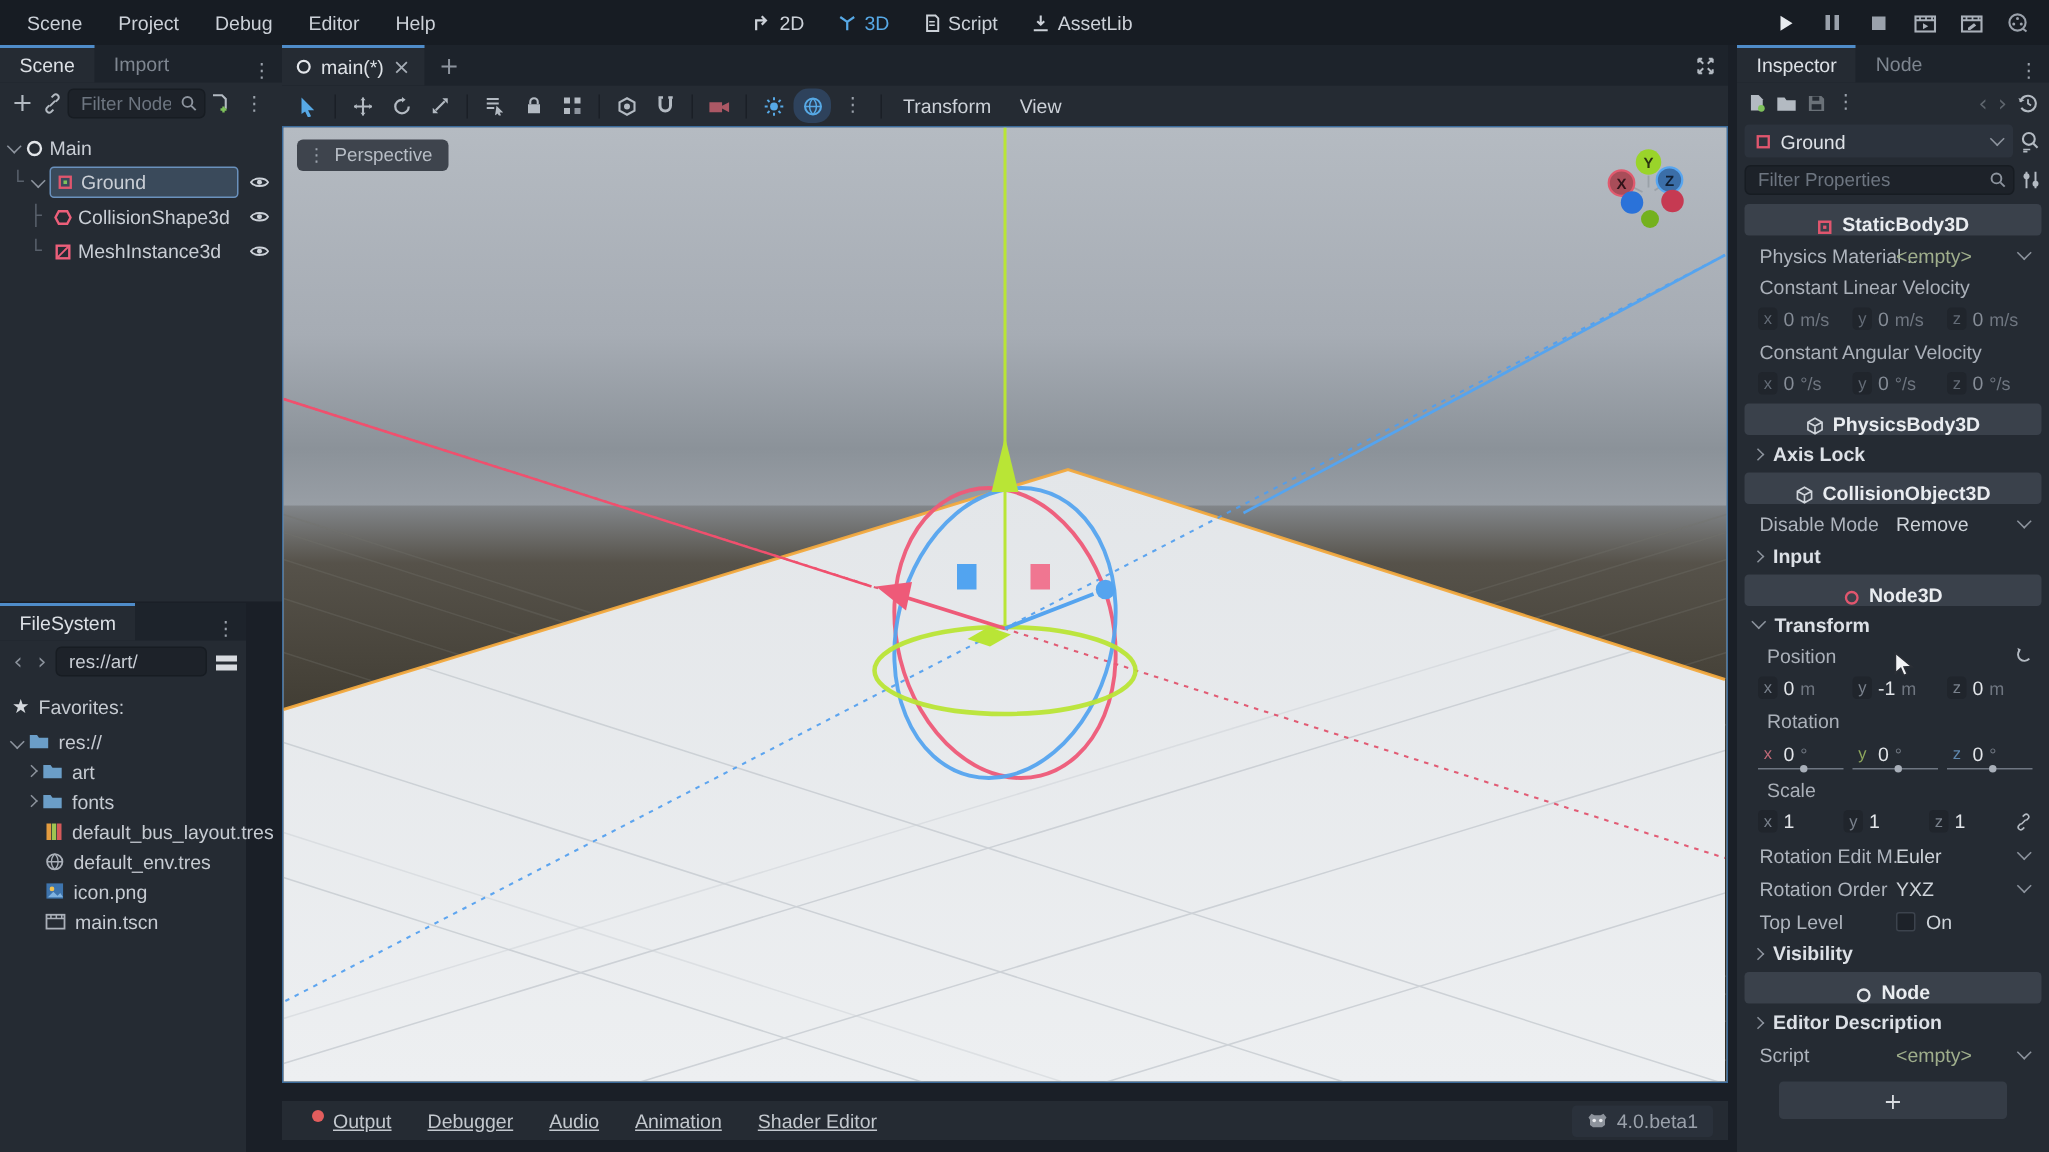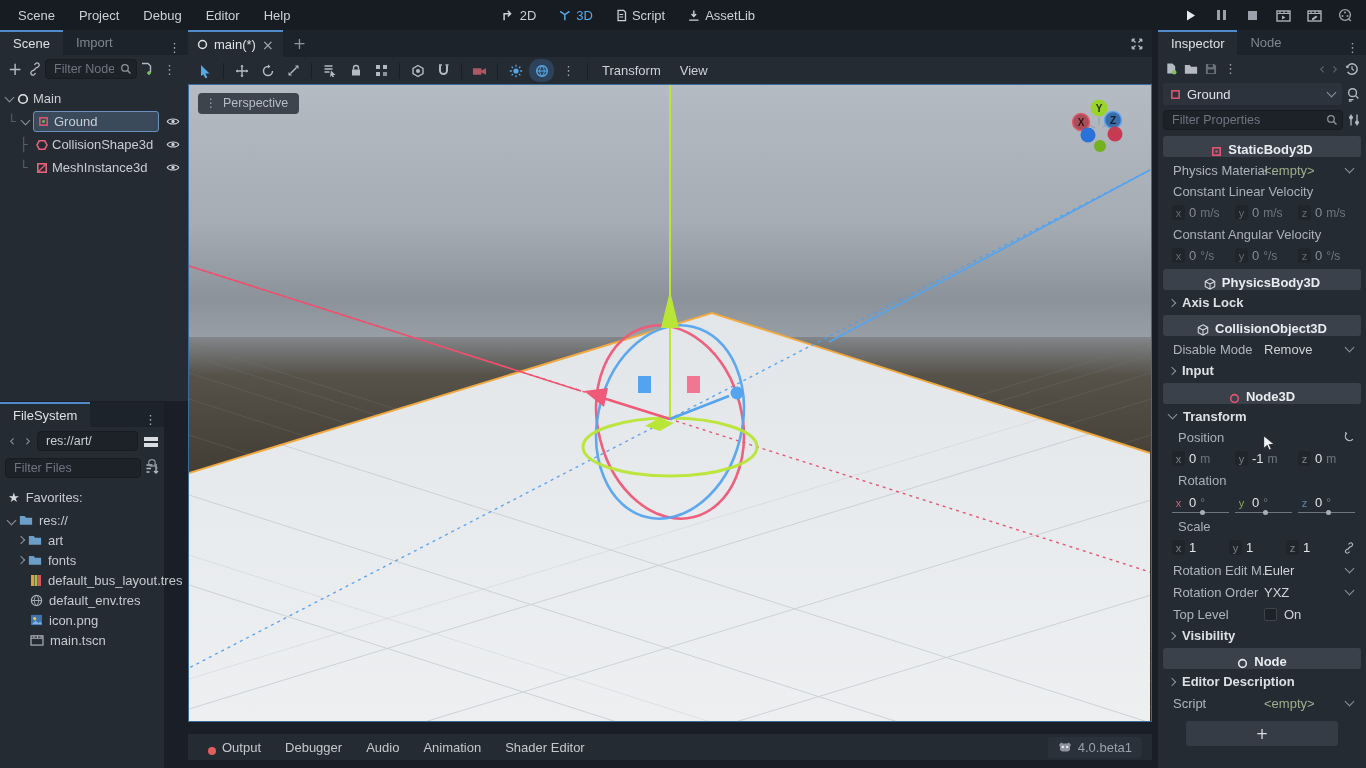--- a/index.html
+++ b/index.html
@@ -81,21 +81,21 @@
   #viewport { position:relative; width:964px; height:638px; border:1px solid #3c6c9c; background:#9aa1a8; }
   #viewport svg.scene { position:absolute; inset:0; }
   #persp-pill { position:absolute; left:9px; top:8px; background:rgba(52,58,67,.92); border-radius:4px;
                 display:flex; align-items:center; gap:6px; padding:3px 11px 4px 7px; }
   #persp-pill .dots { color:#9aa1ab; font-size:12px; line-height:10px;}
   #persp-pill .lbl { color:#b7bdc5; font-size:12.5px; }
   #navgizmo { position:absolute; right:16px; top:6px; width:72px; height:72px; }
 
   #bottom-panel { margin-top:12px; height:26px; background:#252b33; display:flex; align-items:center;
                   padding:0 10px; gap:4px; }
-  .bp-item { padding:0 10px; color:#c3c8ce; display:flex; align-items:flex-end; gap:6px;}
+  .bp-item { padding:0 10px; color:#c3c8ce; display:flex; align-items:flex-start; gap:6px;text-decoration:underline;}
   .reddot { width:8px; height:8px; border-radius:50%; background:#e25d5d; display:inline-block; }
   .version { margin-left:auto; display:flex; align-items:center; gap:6px; color:#9aa1ab;
              background:#2a313b; border-radius:3px; padding:3px 10px; }
 
   
   #inspector { left:1158px; top:30px; width:208px; height:738px; }
   .insp-toolbar { height:27px; display:flex; align-items:center; gap:7px; padding:0 7px; }
   .insp-toolbar .spacer { flex:1; }
   .dimtxt { color:#5f666e; }
   .node-row { display:flex; align-items:center; gap:4px; margin:1px 5px 2px 5px; }
@@ -341,37 +341,20 @@
       <span class="tab-dots gl">⋮</span>
     </div>
     <div class="nav-row">
       <span class="arrow gl">‹</span>
       <span class="arrow gl">›</span>
       <input class="tin" style="padding-right: 8px;" value="res://art/">
       <span class="ic" style="margin-left:3px;">
           <svg width="16" height="13" viewBox="0 0 16 13">
             <rect x="1" y="2" width="14" height="4" fill="#d8dbe0"></rect>
             <rect x="1" y="8" width="14" height="4" fill="#d8dbe0"></rect>
-          </svg>
-        </span>
-    </div>
-    <div class="filter-row">
-      <div class="fwrap">
-        <input class="tin" placeholder="Filter Files" style="">
-        <span class="ic mag">
-            <svg width="12" height="12" viewBox="0 0 14 14">
-              <circle cx="5.8" cy="5.8" r="3.8" fill="none" stroke="#8d949e" stroke-width="1.5"></circle>
-              <path d="M8.8 8.8l3.4 3.4" stroke="#8d949e" stroke-width="1.5"></path>
-            </svg>
-          </span>
-      </div>
-      <span class="ic">
-          <svg width="14" height="13" viewBox="0 0 14 13">
-            <path d="M1.5 3h6M1.5 6.5h4.5M1.5 10h3" stroke="#b3bac2" stroke-width="1.3"></path>
-            <path d="M11 2v9M9 9l2 2 2-2" fill="none" stroke="#b3bac2" stroke-width="1.3"></path>
           </svg>
         </span>
     </div>
     <div class="fs-tree">
       <div class="frow">
         <span class="gl" style="color:#d4d8dd;">★</span>
         <span>Favorites:</span>
       </div>
       <div class="frow" style="margin-top:3px;">
         <span class="cvd"></span>

